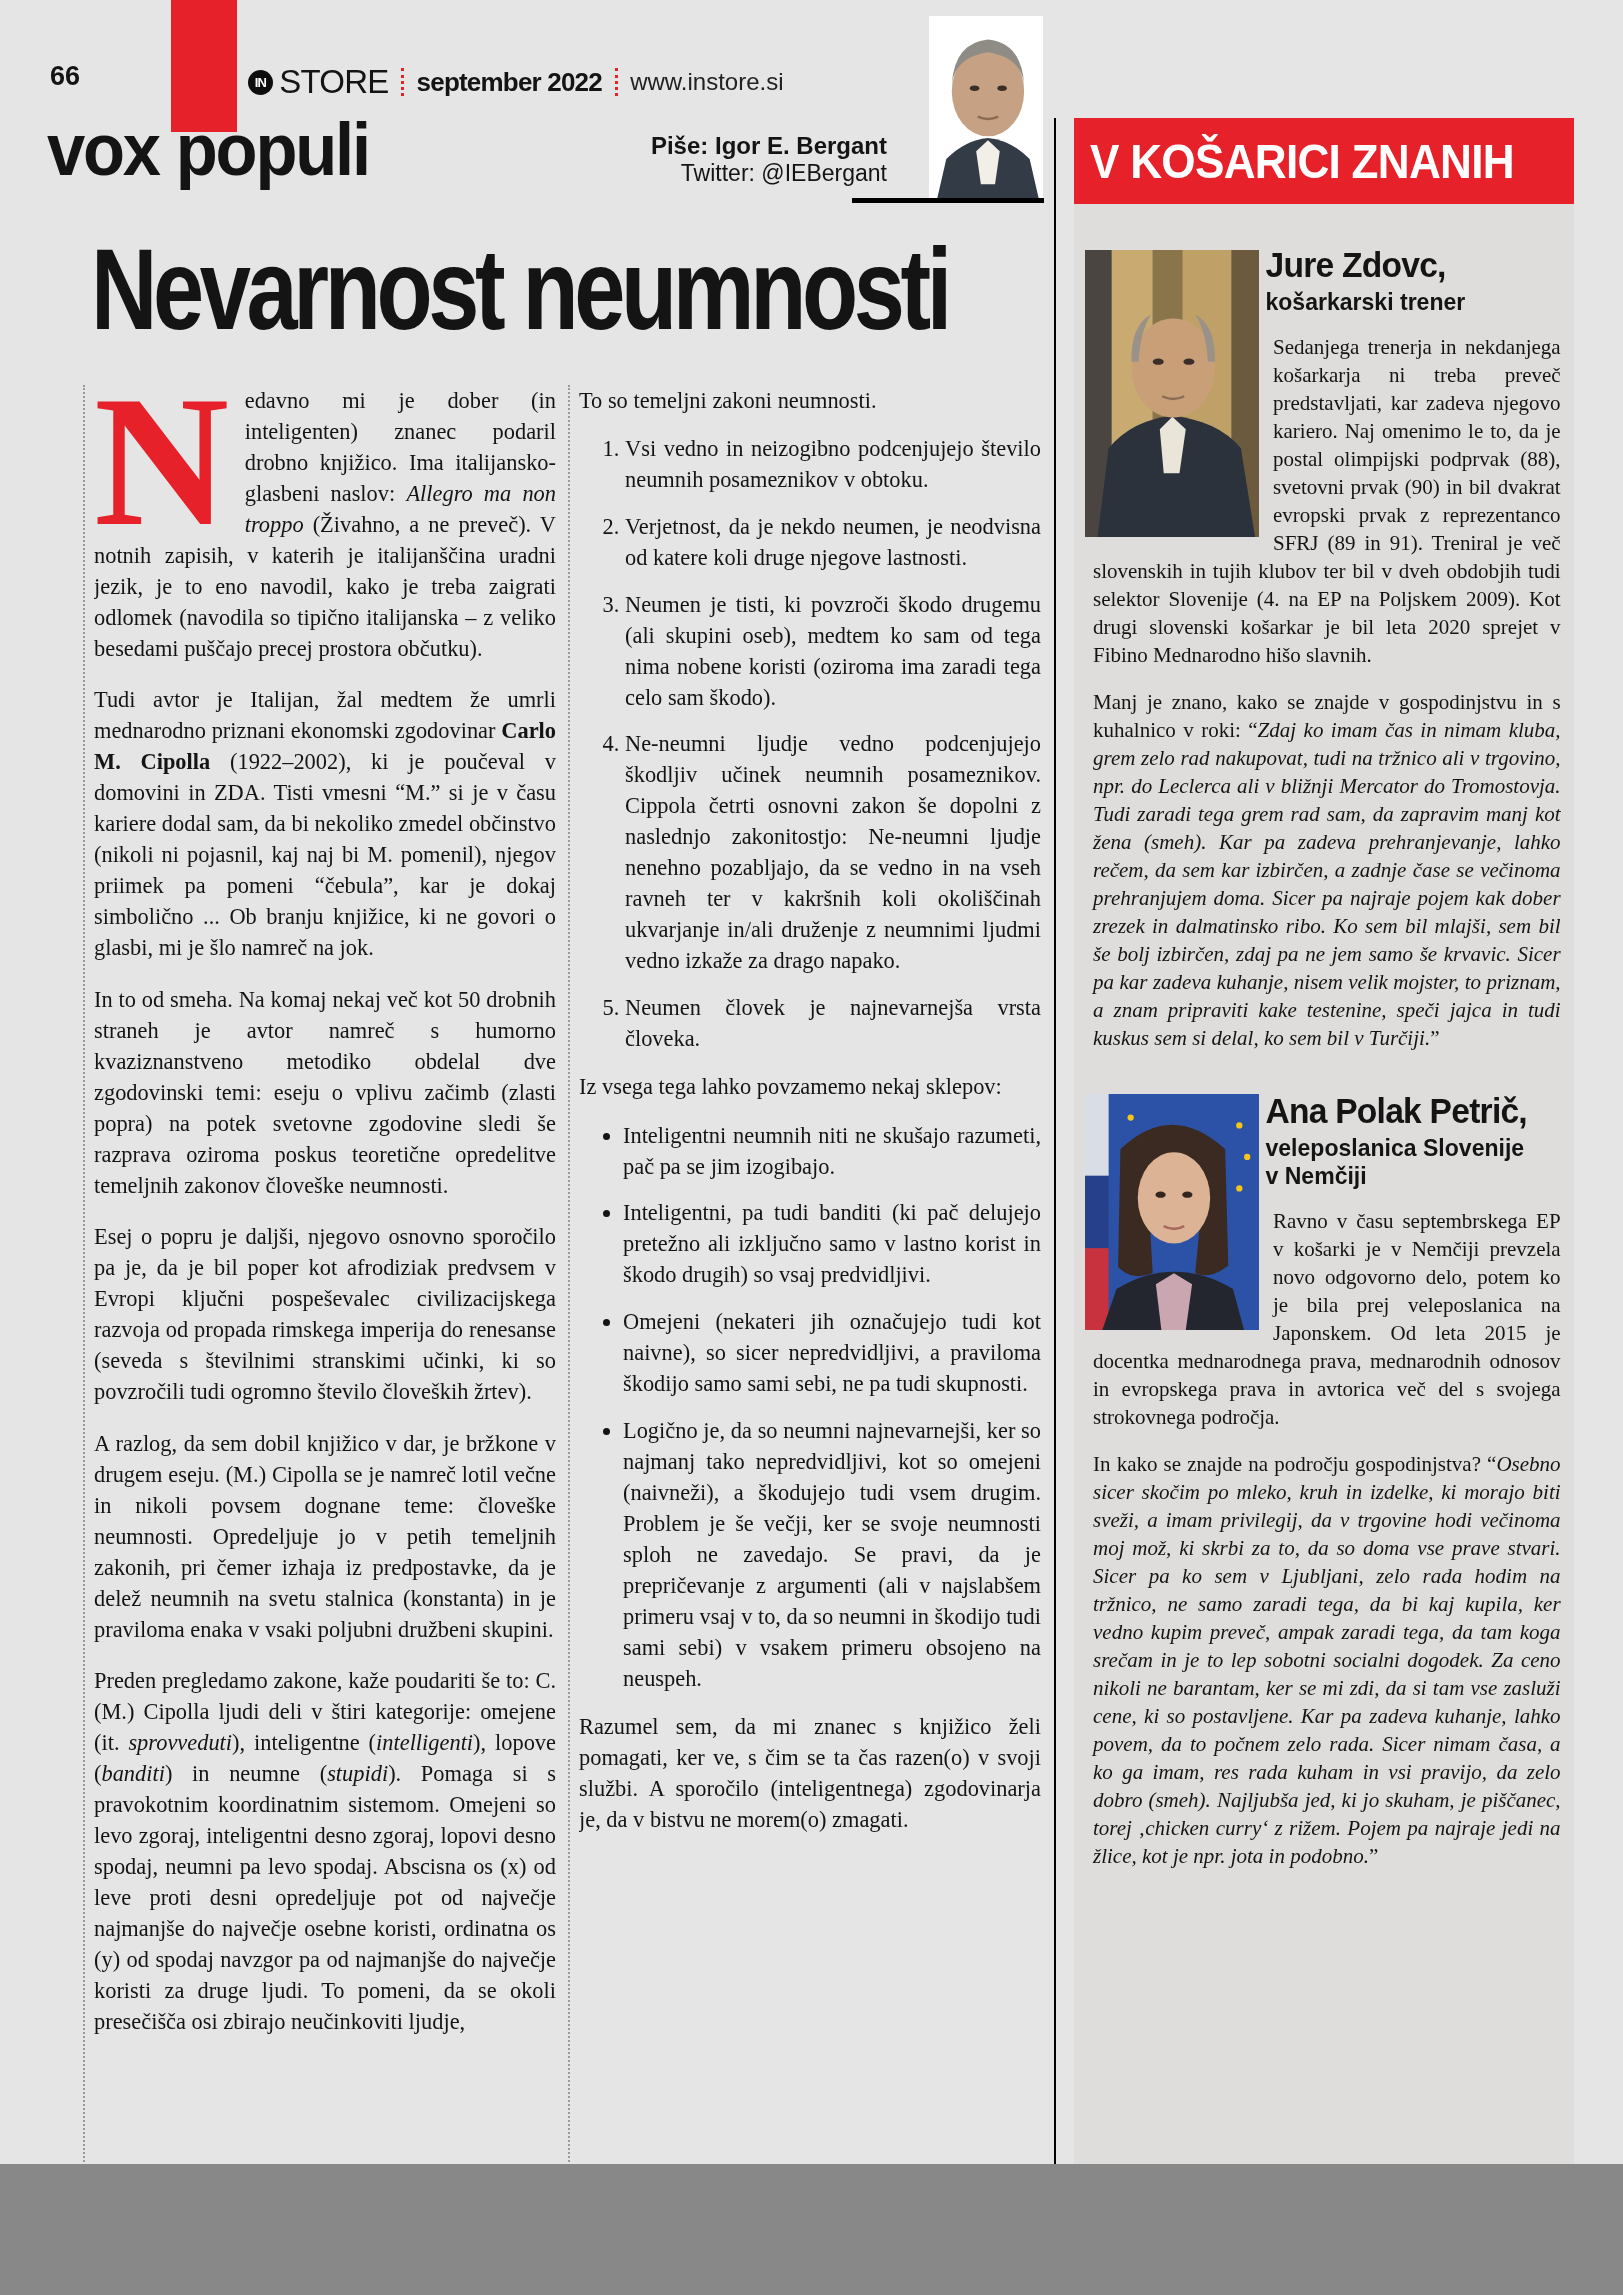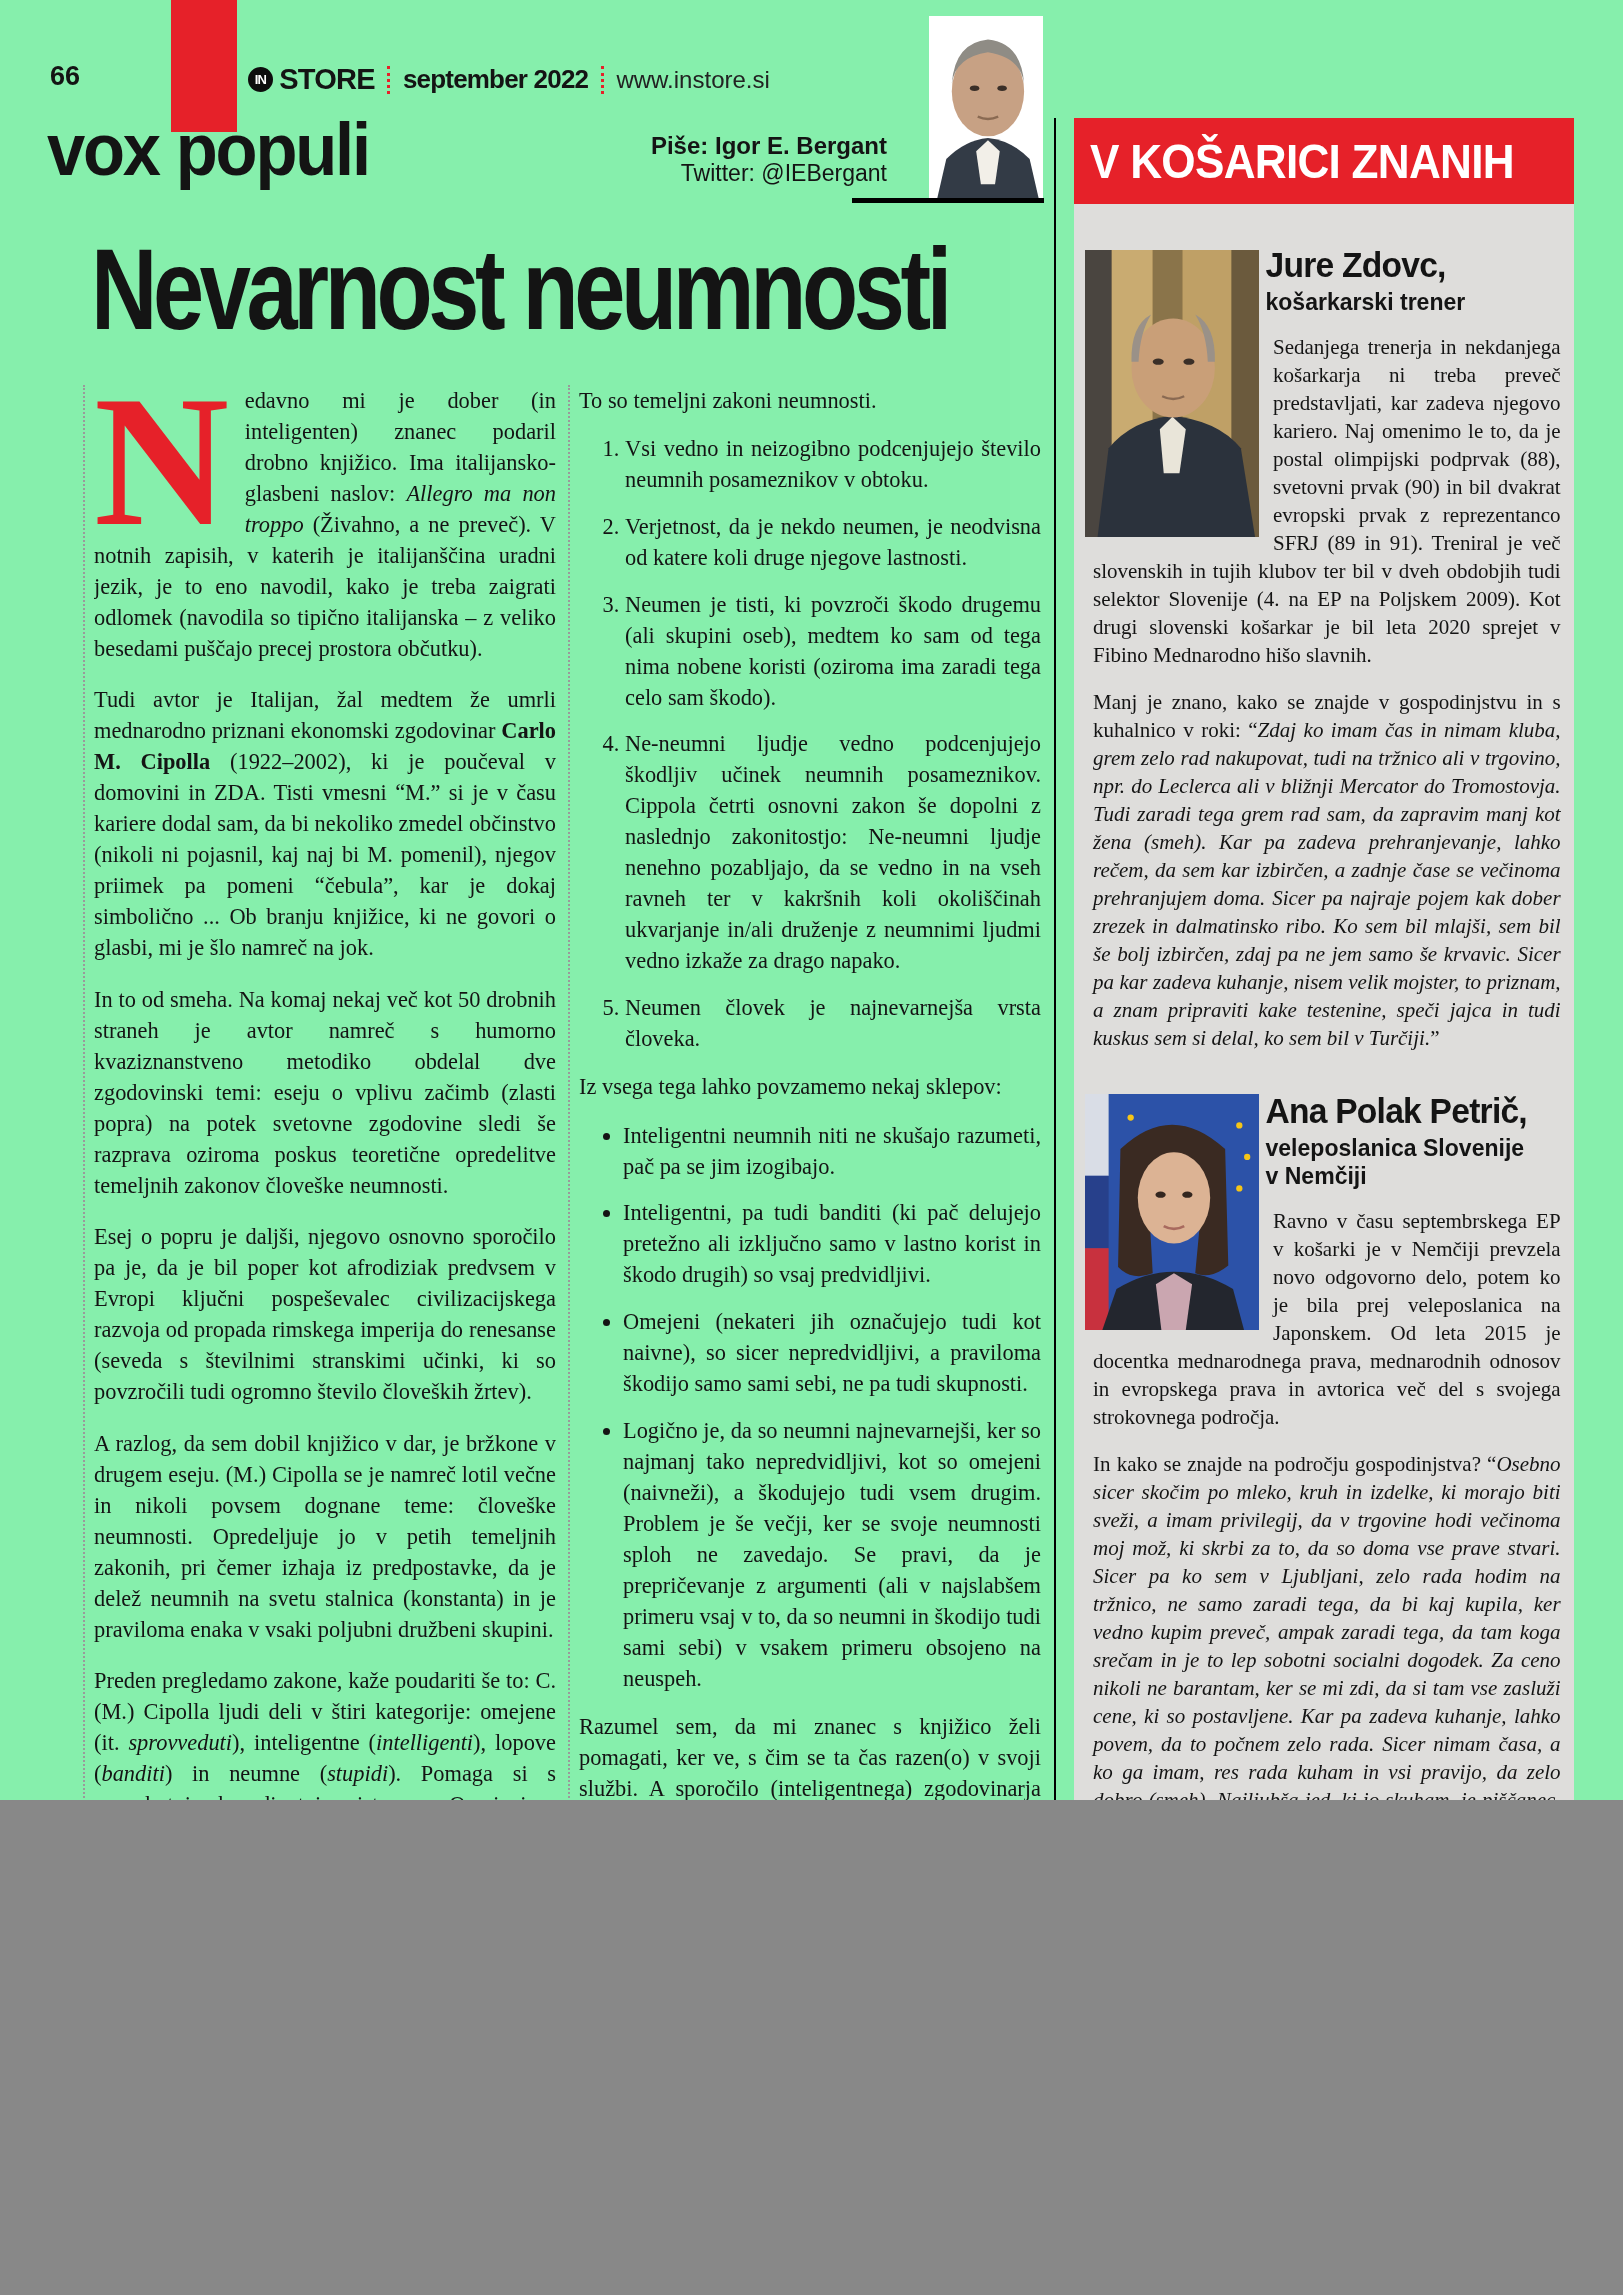--- a/index.html
+++ b/index.html
@@ -1,27 +1,27 @@
 <!DOCTYPE html>
 <html lang="sl" style="font-size:12.6px"><head>
 <meta charset="utf-8">
 <style>
   html,body{margin:0;padding:0;background:#888;}
-  .page{position:relative;width:1623px;height:1800px;background:#86efac;
+  .page{position:relative;width:1623px;height:2164px;background:#e5e5e5;
         font-family:"Liberation Serif",serif;color:#141414;overflow:hidden;}
 
   
   .page-number{position:absolute;left:50px;top:61px;font-family:"Liberation Sans",sans-serif;
         font-weight:bold;font-size:27px;}
   .red-bar{position:absolute;left:171px;top:0;width:66px;height:132px;background:#e62129;}
   .masthead{position:absolute;left:248px;top:63px;display:flex;align-items:center;gap:12.6px;
         font-family:"Liberation Sans",sans-serif;white-space:nowrap;}
   .logo-circle{width:25px;height:25px;border-radius:50%;background:#0d0d0d;color:#fff;
         font-size:13px;font-weight:bold;display:flex;align-items:center;justify-content:center;letter-spacing:-0.8px;}
-  .logo-store{font-size:29px;font-weight:700;letter-spacing:-0.8px;margin-left:-6.3px;}
+  .logo-store{font-size:33px;font-weight:400;letter-spacing:-0.8px;margin-left:-6.3px;}
   .dot-sep{height:28px;border-left:3.1px dotted #e62129;}
   .issue-date{font-size:26px;font-weight:bold;letter-spacing:-0.8px;}
   .website{font-size:24px;color:#222;}
   .section-title{position:absolute;left:47px;top:107px;font-family:"Liberation Sans",sans-serif;
         font-weight:900;font-size:74px;letter-spacing:-2.4px;transform:scaleX(.93);transform-origin:left top;}
   .byline{position:absolute;left:518px;top:132px;width:369px;text-align:right;
         font-family:"Liberation Sans",sans-serif;}
   .byline .b1{font-size:24px;font-weight:bold;}
   .byline .b2{font-size:23px;}
   .author-photo{position:absolute;left:929px;top:15.7px;width:114px;height:184px;overflow:hidden;}

